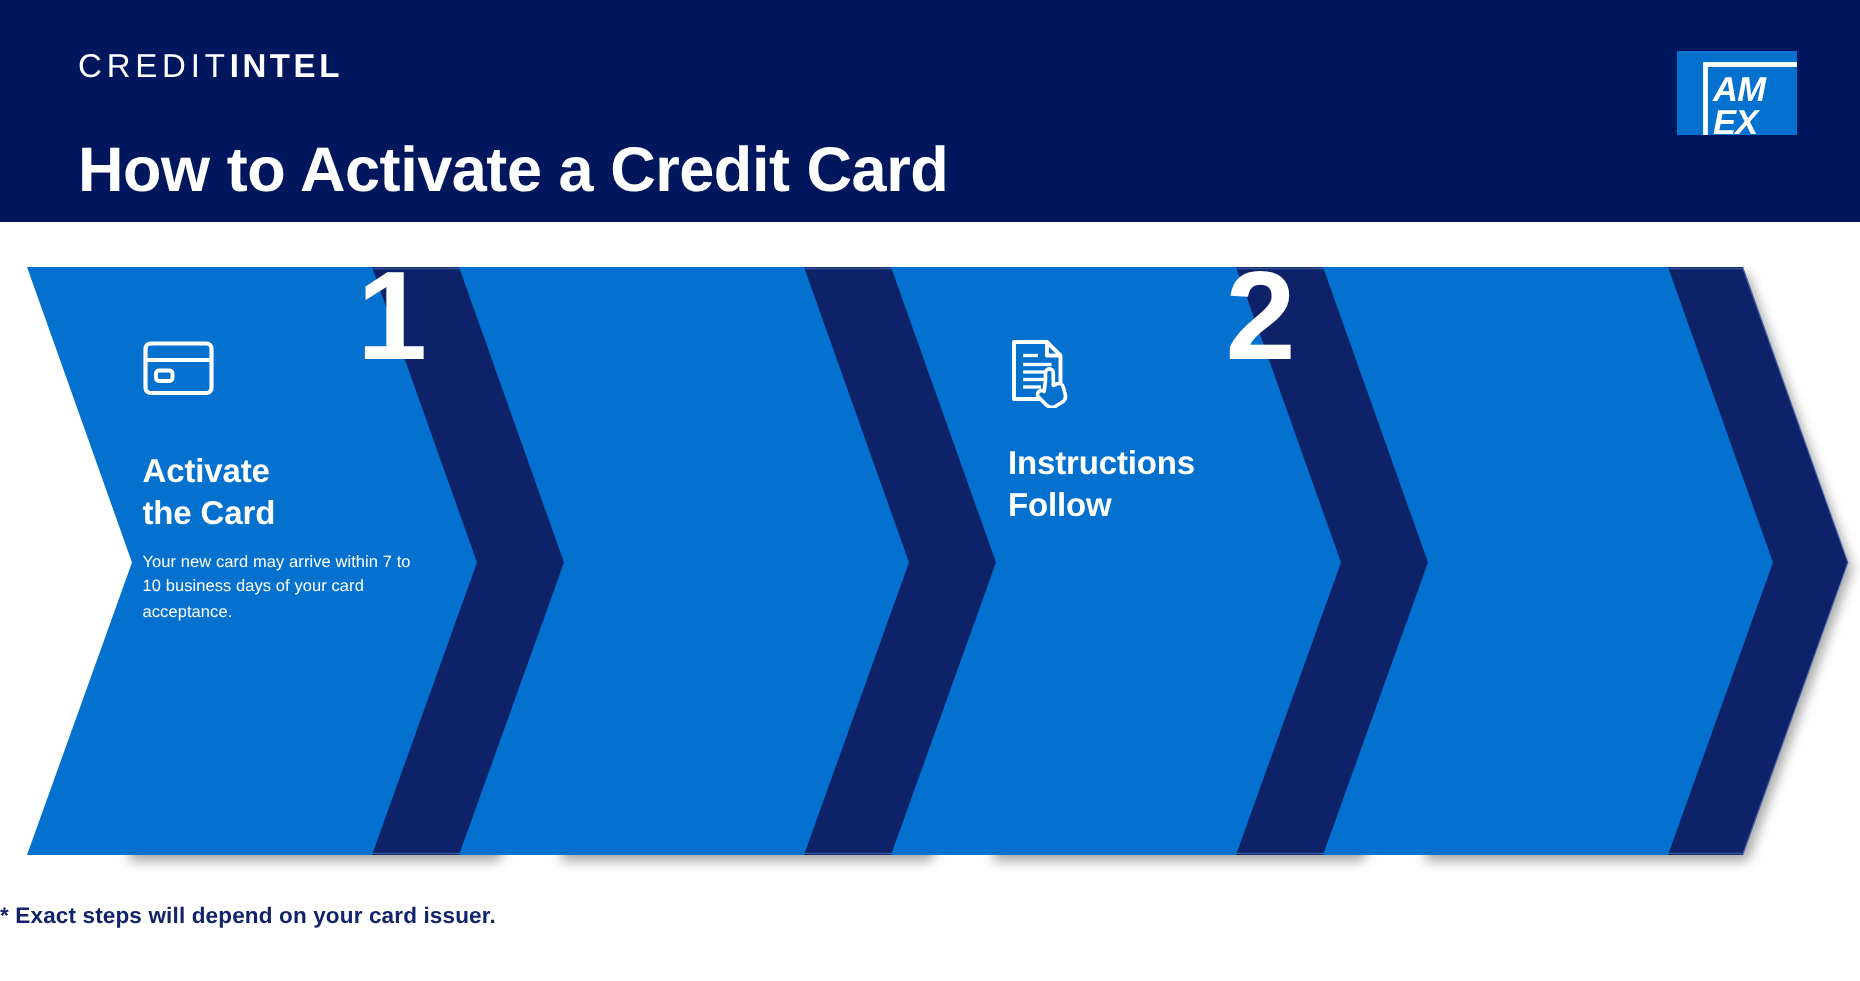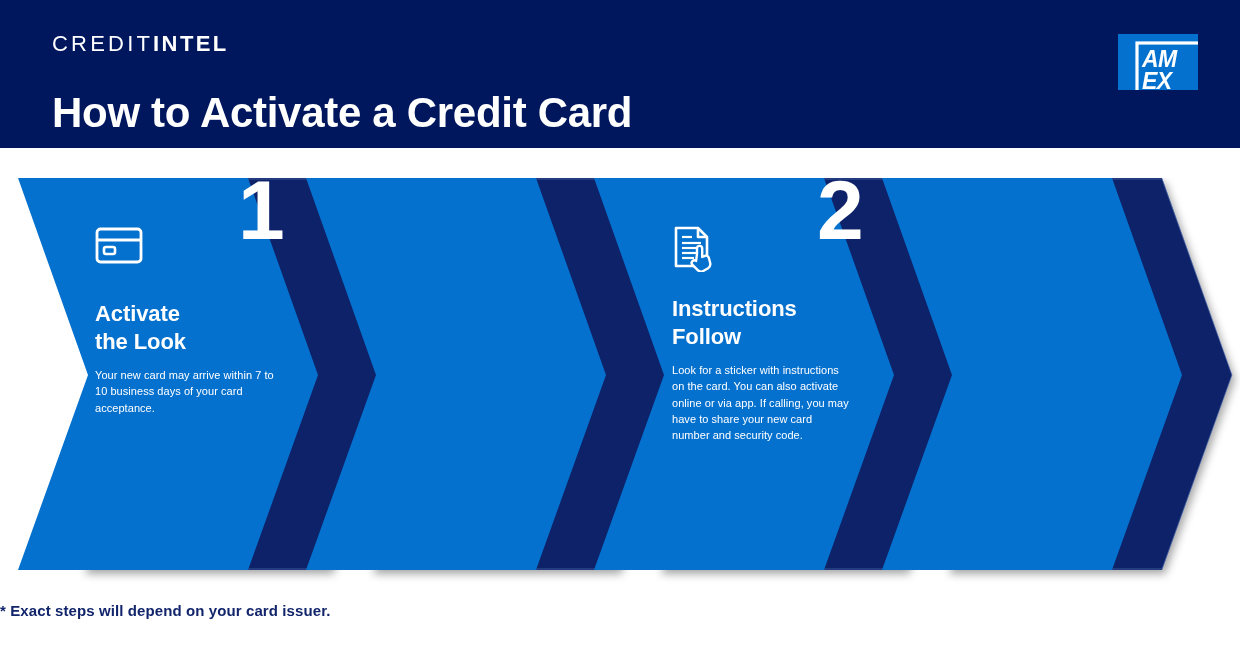--- a/index.html
+++ b/index.html
@@ -210,21 +210,21 @@
       <div class="step-icon">
         <svg width="48" height="40" viewBox="0 0 48 40">
           <rect x="2" y="3" width="44" height="33" rx="3.5" ry="3.5" fill="none" stroke="#ffffff" stroke-width="2.8"></rect>
           <line x1="2" y1="14" x2="46" y2="14" stroke="#ffffff" stroke-width="2.8"></line>
           <rect x="9" y="21" width="11" height="7" rx="2" ry="2" fill="none" stroke="#ffffff" stroke-width="2.6"></rect>
         </svg>
       </div>
       <div class="step-num">1</div>
       <div class="step-title">
         <div>Activate</div>
-        <div>the Look</div>
+        <div>the Card</div>
       </div>
       <div class="step-body">Your new card may arrive within 7 to 10 business days of your card acceptance.</div>
     </div>
 
     <div class="step-content s2">
       <div class="step-icon">
         <svg width="46" height="46" viewBox="0 0 46 46">
           <path d="M4 2 H26 L35 11 V40 H4 Z" fill="none" stroke="#ffffff" stroke-width="2.6" stroke-linejoin="round"></path>
           <path d="M26 2 V11 H35" fill="none" stroke="#ffffff" stroke-width="2.6" stroke-linejoin="round"></path>
           <line x1="10" y1="11" x2="20" y2="11" stroke="#ffffff" stroke-width="2.2"></line>
@@ -233,21 +233,20 @@
           <line x1="10" y1="27" x2="29" y2="27" stroke="#ffffff" stroke-width="2.2"></line>
           <line x1="10" y1="32" x2="22" y2="32" stroke="#ffffff" stroke-width="2.2"></line>
           <path d="M25 28 v-5.5 a2.6 2.6 0 0 1 5.2 0 V31 l2.8-1.2 a3 3 0 0 1 3.8 2 l1.4 5.2 a5 5 0 0 1 -2.1 5.2 l-4.4 2.6 a5 5 0 0 1 -6-0.7 l-5.4-5.4 a2.7 2.7 0 0 1 3.8-3.8 Z" fill="#0571CE" stroke="#ffffff" stroke-width="2.4" stroke-linejoin="round"></path>
         </svg>
       </div>
       <div class="step-num">2</div>
       <div class="step-title">
         <div>Instructions</div>
         <div>Follow</div>
       </div>
-      <div class="step-body">Look for a sticker with instructions on the card. You can also activate online or via app. If calling, you may have to share your new card number and security code.</div>
     </div>
 
     <div class="step-content s3">
       
       
       
       
     </div>
 
     <div class="step-content s4">

